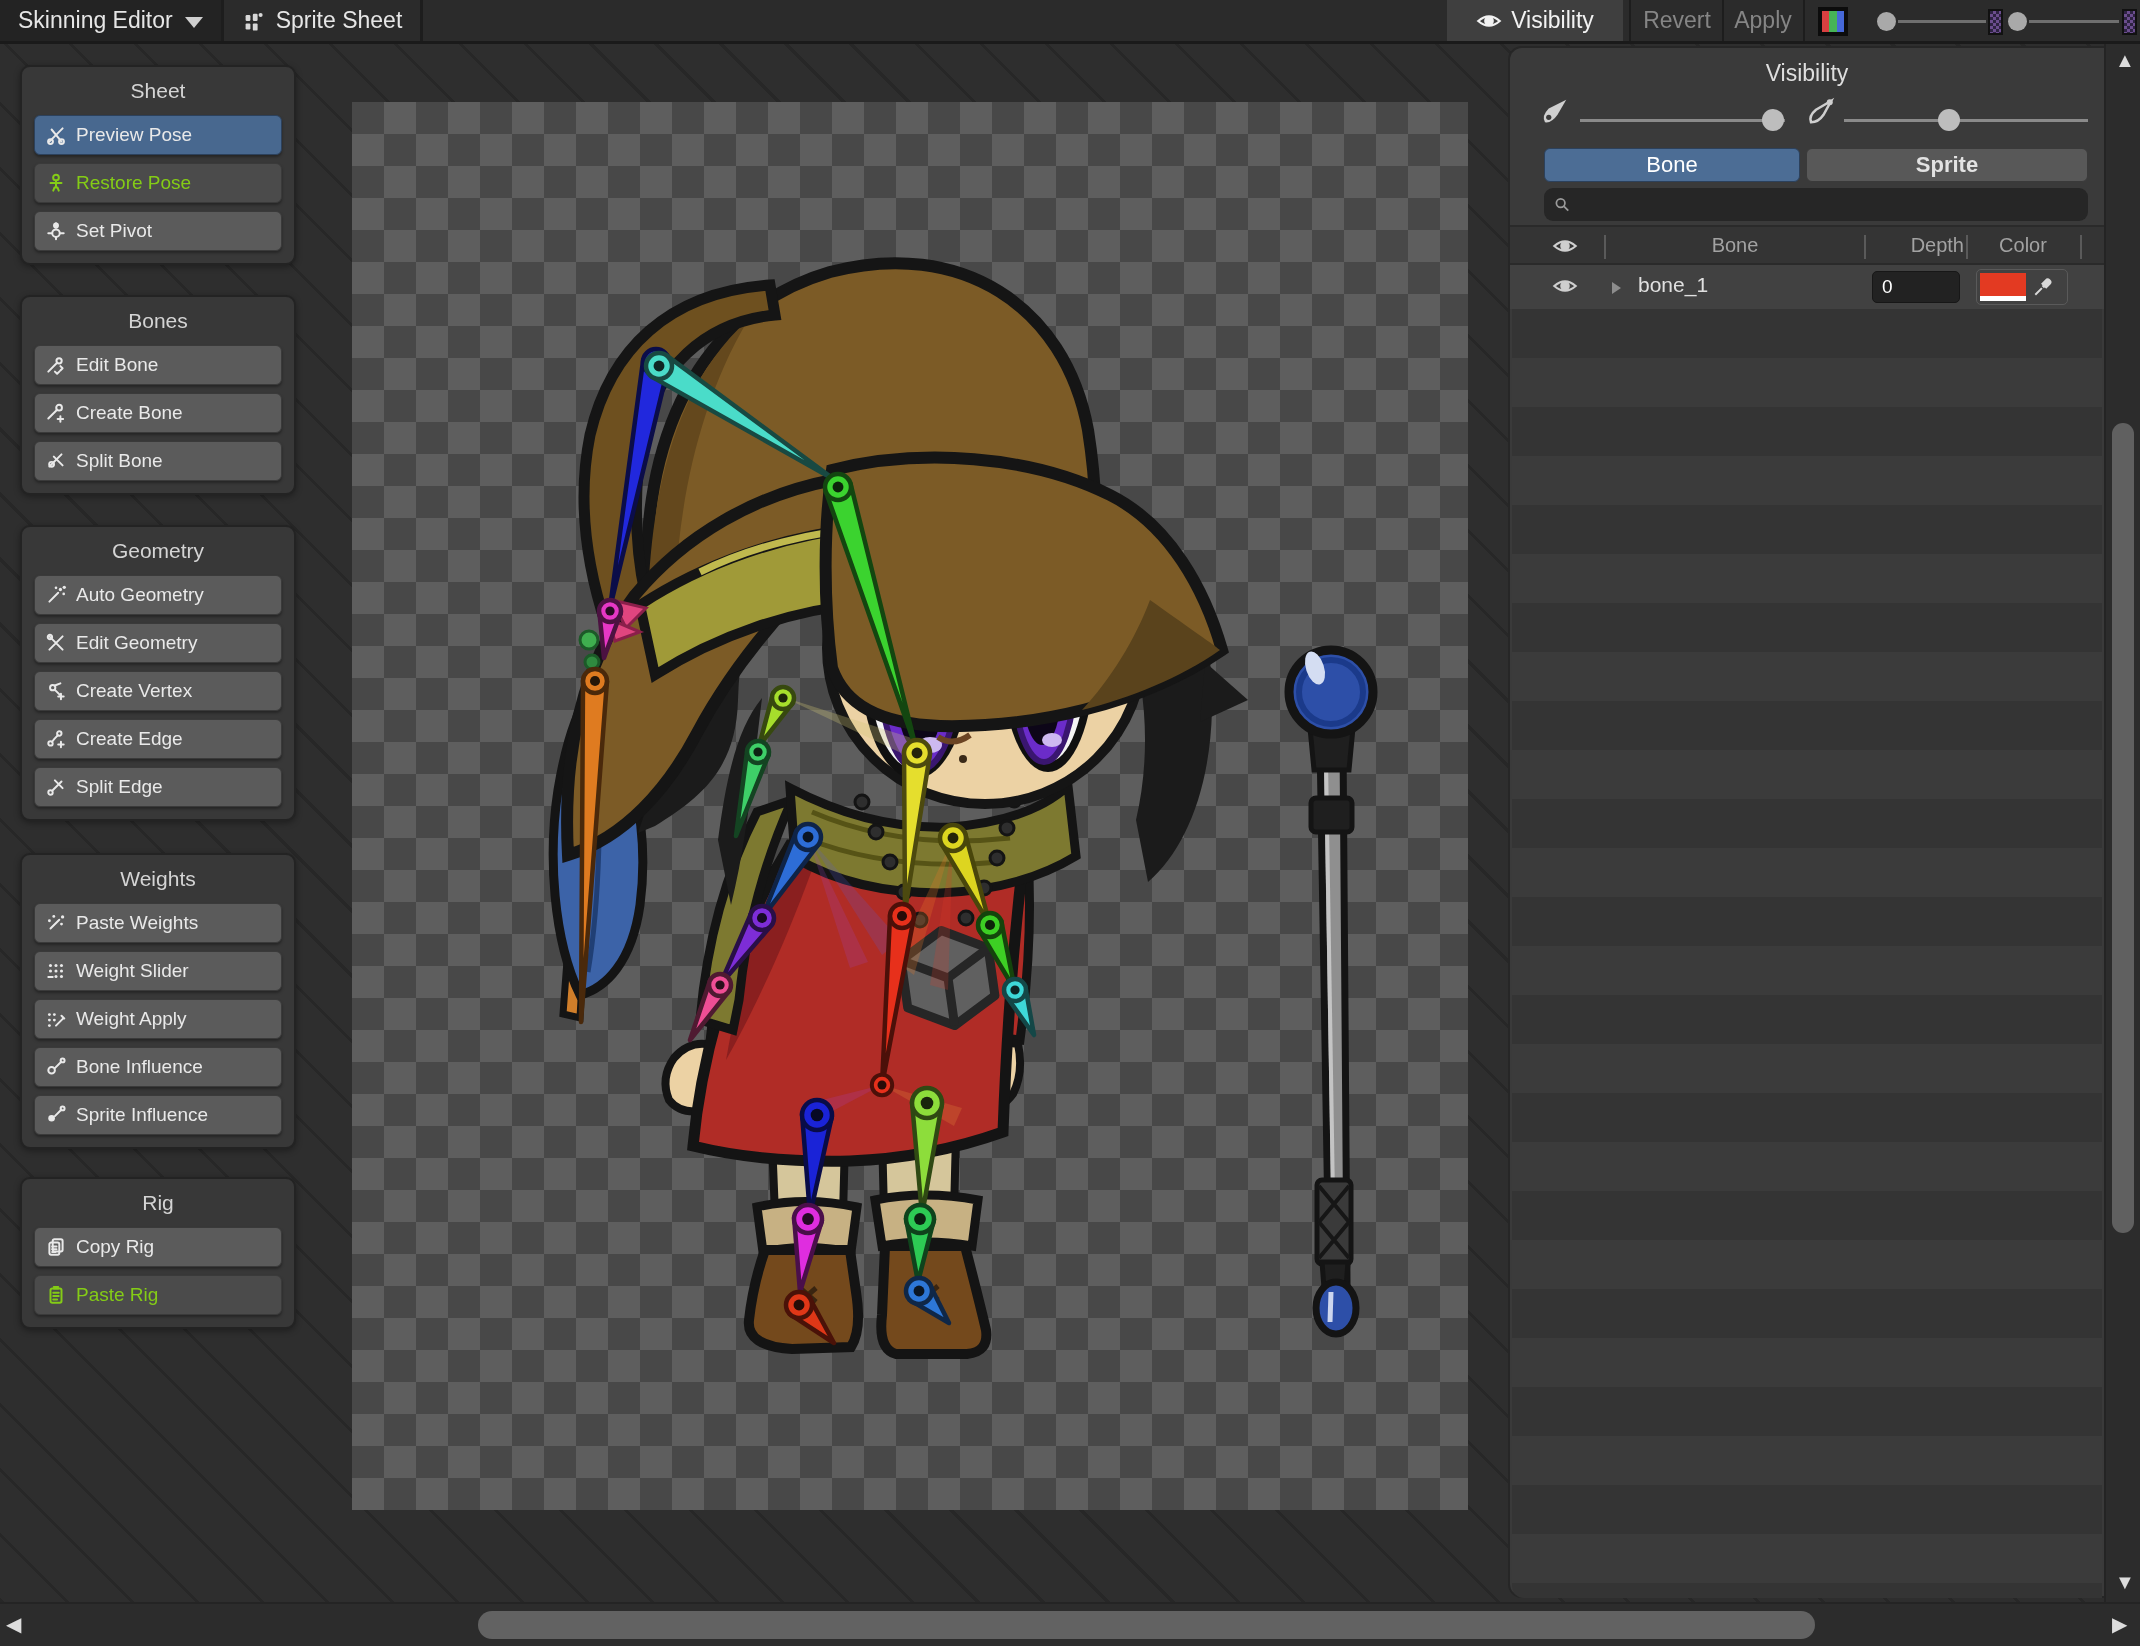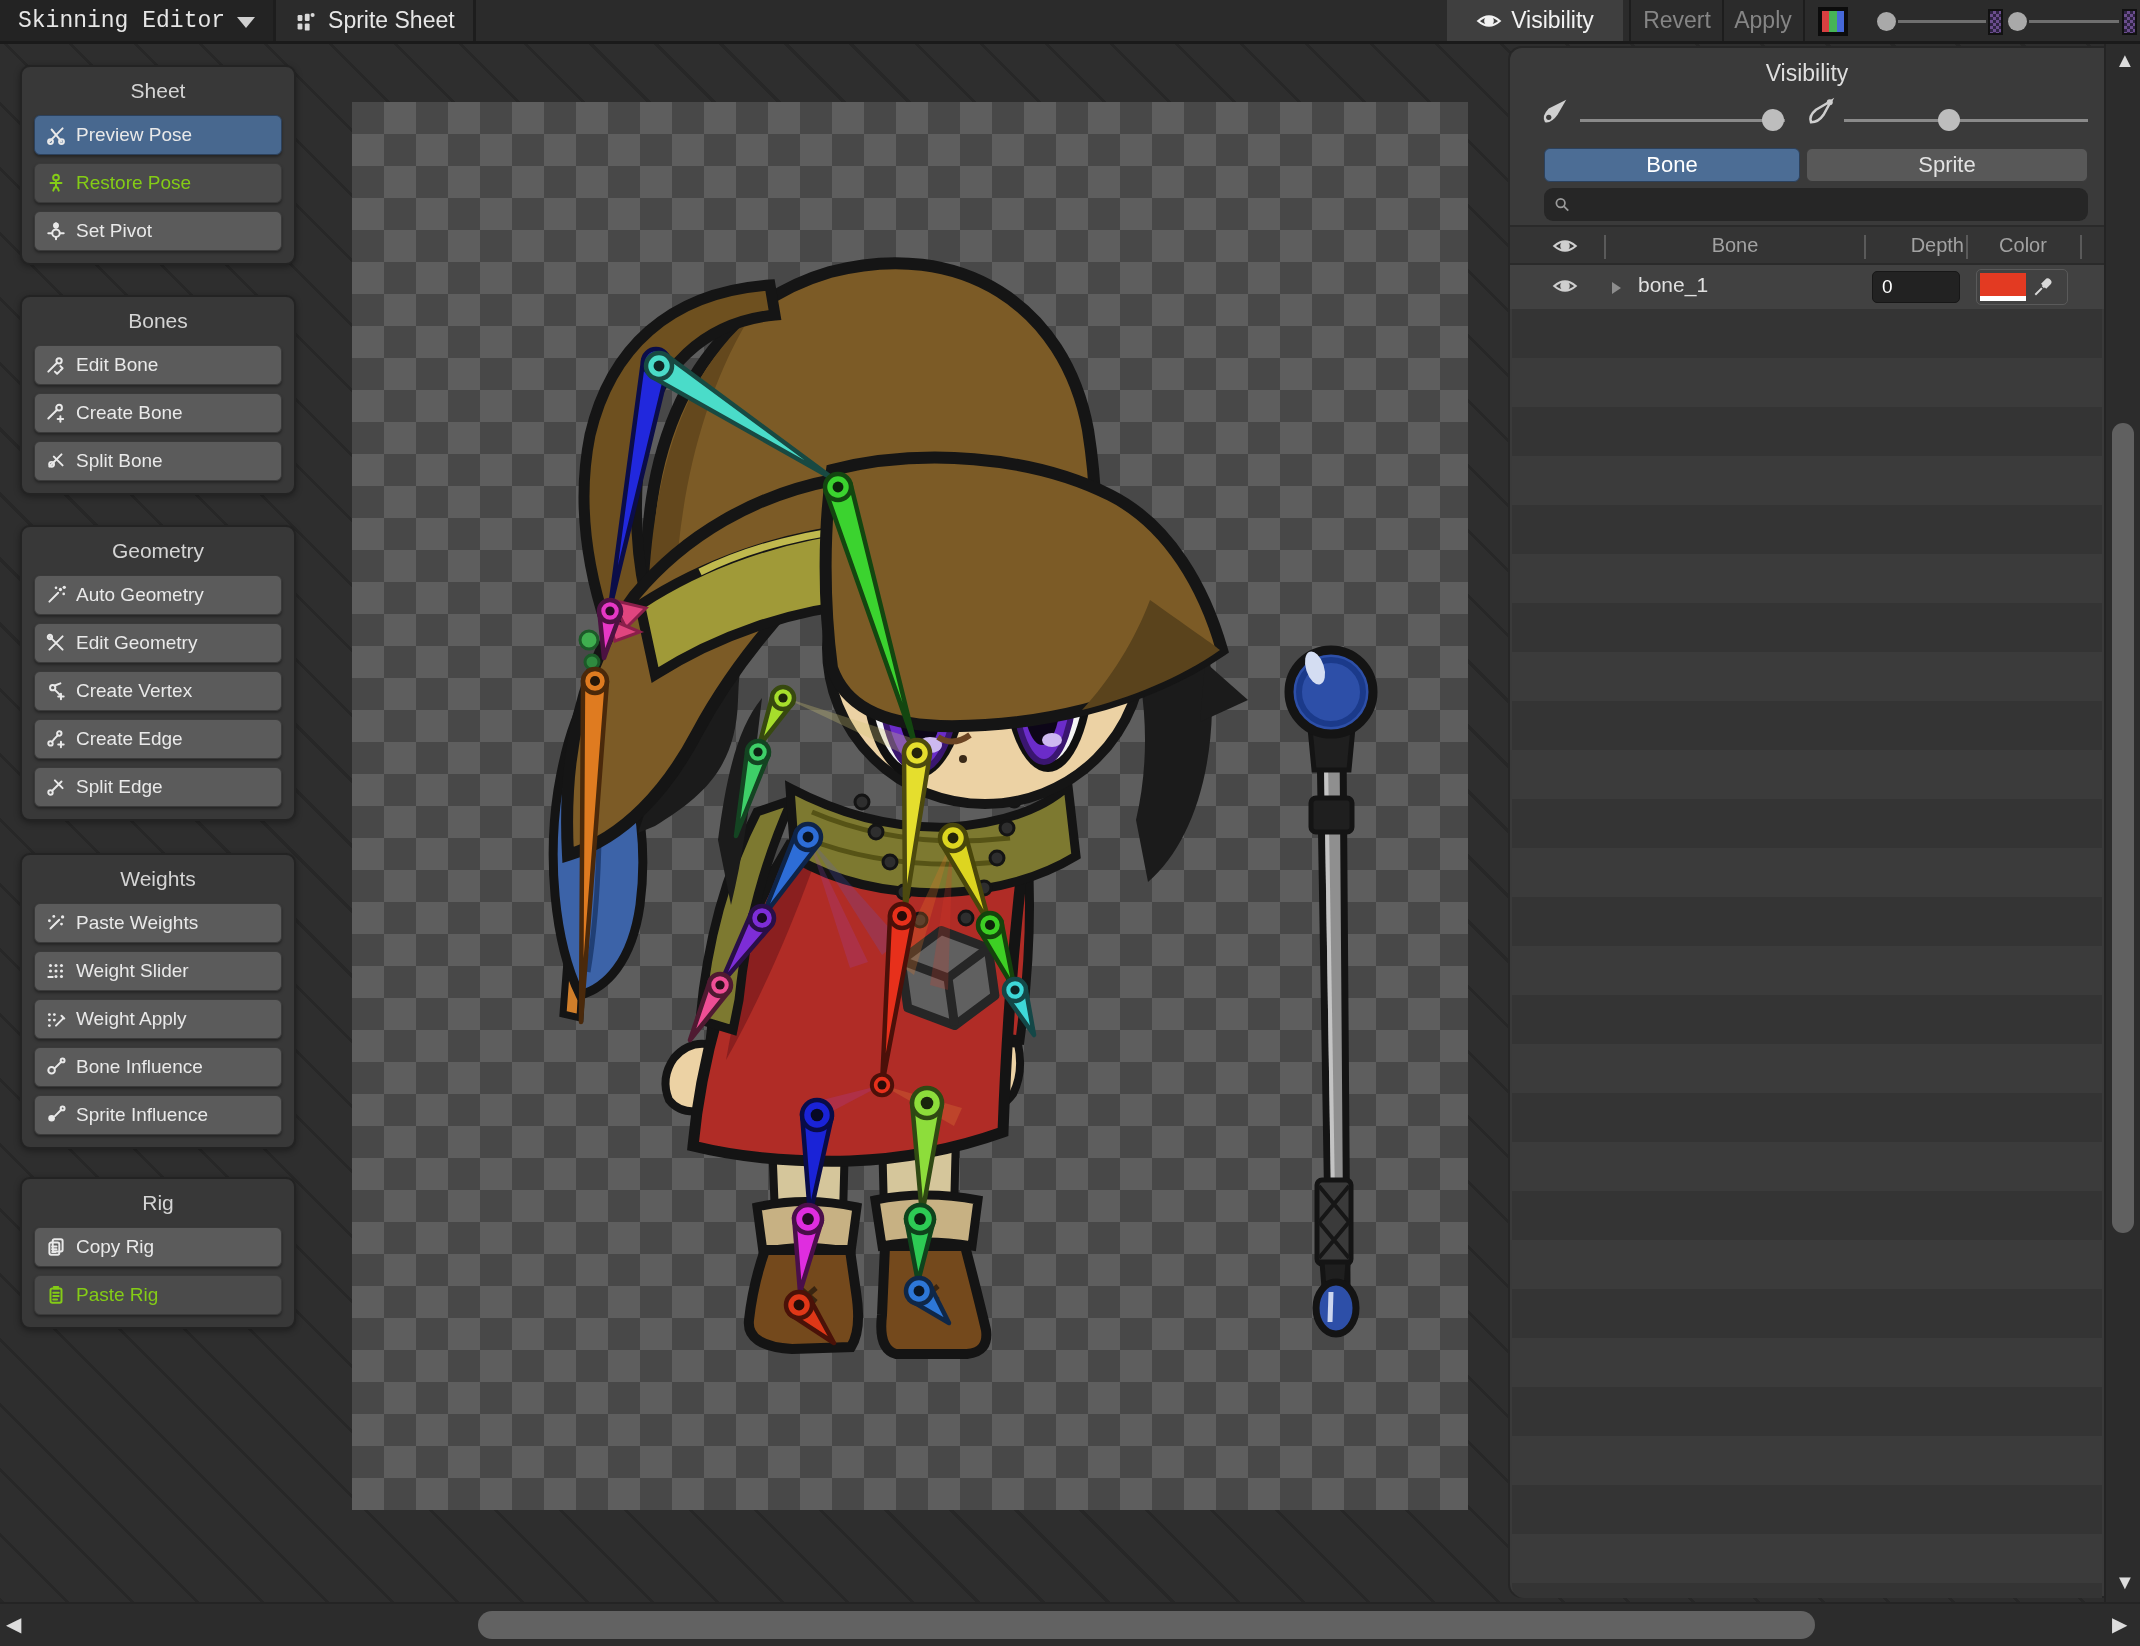--- a/index.html
+++ b/index.html
@@ -6,21 +6,21 @@
   html,body { margin:0; padding:0; background:#1e1e1e; }
   body { width:2140px; height:1646px; position:relative; overflow:hidden;
          font-family:"Liberation Sans", sans-serif; color:#e2e2e2; }
   .abs { position:absolute; }
 
   
   #toolbar { left:0; top:0; width:2140px; height:44px; background:#2b2b2b;
              border-bottom:3px solid #1a1a1a; z-index:40; }
   .tb-left { position:absolute; left:0; top:0; height:41px; display:flex; align-items:center; }
   .tb-seg { height:41px; display:flex; align-items:center; padding:0 18px; font-size:23px; color:#e6e6e6; }
-  .tb-seg.darker { background:#232323;font-family:Liberation Mono, monospace; }
+  .tb-seg.darker { background:#232323; }
   .tb-caret { width:0; height:0; border-left:9px solid transparent; border-right:9px solid transparent;
               border-top:11px solid #cfcfcf; margin-left:12px; margin-top:4px; }
   .tb-div { width:3px; height:41px; background:#1d1d1d; }
   .tb-icon { margin-right:10px; display:inline-flex; }
   .tb-right { position:absolute; top:0; height:41px; left:0; width:2140px; }
   #visibility-btn { position:absolute; left:1447px; top:0; width:176px; height:41px; background:#3f3f3f;
                     display:flex; align-items:center; justify-content:center; gap:9px; font-size:23px; color:#f2f2f2; }
   .tb-dim { position:absolute; top:0; height:41px; display:flex; align-items:center; justify-content:center;
             font-size:23px; color:#858585; }
   #revert-btn { left:1634px; width:86px; }
@@ -60,21 +60,21 @@
   
   #right-panel { left:1508px; top:46px; width:596px; height:1552px; background:#3a3a3a;
                  border:2px solid #262626; border-right:none; border-radius:14px 0 0 14px; z-index:20; }
   #rp-title { position:absolute; top:12px; left:0; width:100%; text-align:center; font-size:23px; color:#dedede; }
   .rp-slider-icon { position:absolute; top:48px; color:#cfcfcf; }
   .rp-track { position:absolute; top:71px; height:3px; background:#8a8a8a; }
   .rp-handle { position:absolute; top:61px; width:22px; height:22px; border-radius:50%; background:#bdbdbd; }
   .rp-tab { position:absolute; top:100px; height:34px; border-radius:6px; display:flex; align-items:center;
             justify-content:center; font-size:22px; }
   #tab-bone { left:34px; width:256px; background:#4c6d95; color:#fff; border:1px solid #2c415c; }
-  #tab-sprite { left:296px; width:282px; background:#585858; color:#e2e2e2; border:1px solid #3a3a3a; }
+  #tab-sprite { left:296px; width:282px; background:#585858; color:#e2e2e2; border:1px solid #3a3a3a;font-weight:bold; }
   #rp-search { position:absolute; top:140px; left:34px; width:544px; height:33px; background:#262626;
                border-radius:9px; display:flex; align-items:center; padding:0 10px; gap:8px; }
   #rp-search input { background:transparent; border:none; outline:none; color:#ddd; font-size:19px; width:100%;
                      font-family:"Liberation Sans",sans-serif; }
   #rp-header { position:absolute; top:177px; left:0; width:100%; height:40px; background:#343434;
                border-top:2px solid #2a2a2a; border-bottom:2px solid #2a2a2a; color:#a2a2a2; font-size:20px; }
   .col-sep { position:absolute; top:8px; width:2px; height:24px; background:#5a5a5a; }
   #rp-row { position:absolute; top:217px; left:0; width:100%; height:44px; background:#414141; color:#e0e0e0;
             font-size:21px; }
   #depth-input { position:absolute; left:362px; top:6px; width:88px; height:32px; background:#222; color:#fff;

